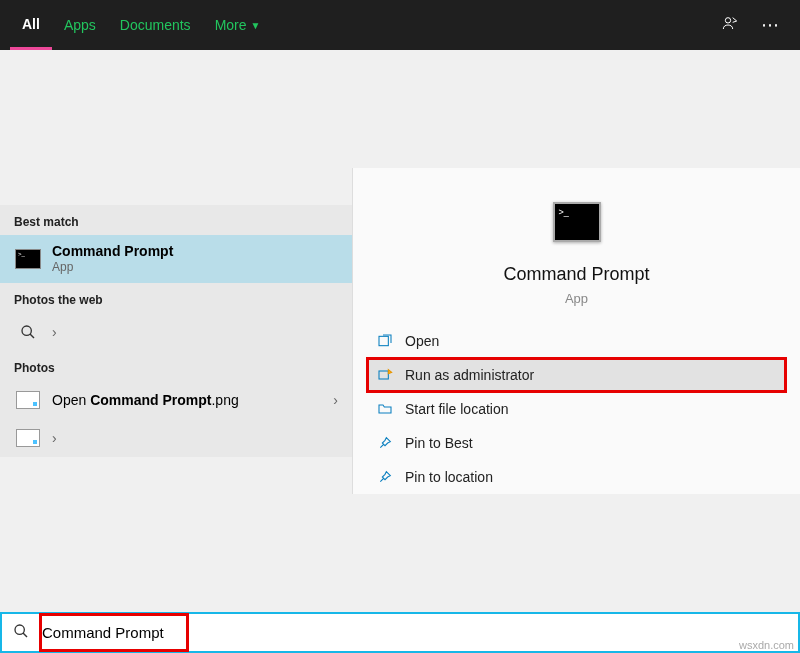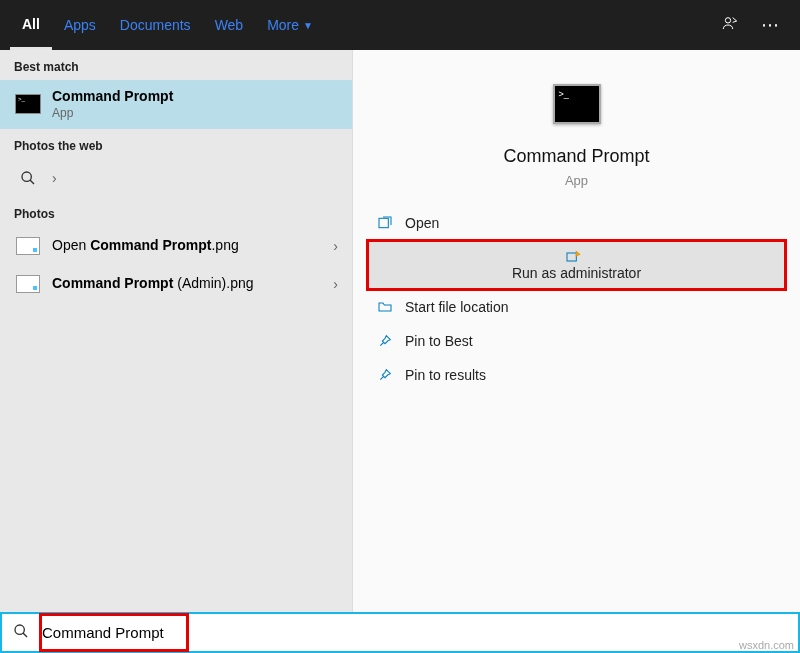--- a/index.html
+++ b/index.html
@@ -1,25 +1,25 @@
 <!DOCTYPE html>
 <html><head>
 <meta charset="utf-8">
 <style>
 * { box-sizing: border-box; margin: 0; padding: 0; font-family: "Segoe UI", sans-serif; }
 body { width: 800px; height: 653px; background: #f0f0f0; position: relative; }
 
 .tabbar { height: 50px; background: #1f1f1f; display: flex; align-items: center; padding: 0 10px; }
-.tab { color: #3b82f6; font-size: 14px; padding: 0 12px; height: 100%; display: flex; align-items: center; cursor: pointer; }
-.tab.active { color: #fff; border-bottom: 3px solid #e5e5e5; font-weight: 600; }
+.tab { color: #22c55e; font-size: 14px; padding: 0 12px; height: 100%; display: flex; align-items: center; cursor: pointer; }
+.tab.active { color: #fff; border-bottom: 3px solid #ec4899; font-weight: 600; }
 .tab .chev { margin-left: 4px; font-size: 10px; }
 .tabbar-spacer { flex: 1; }
 .topicon { color: #fff; width: 40px; text-align: center; font-size: 18px; cursor: pointer; }
 
-.content { display: flex; height: 562px; }
+.content { display: flex; height: 562px; align-items: center; }
 .left { width: 352px; background: #e8e8e8; overflow: hidden; }
 .right { flex: 1; background: #fafafa; border-left: 1px solid #ddd; }
 
 .section-hdr { font-size: 12px; font-weight: 600; color: #222; padding: 10px 14px 6px; }
 
 .result { display: flex; align-items: center; padding: 8px 14px; cursor: pointer; }
 .result.selected { background: #b9dde9; }
 .result .ricon { width: 28px; height: 22px; margin-right: 10px; display: flex; align-items: center; justify-content: center; flex-shrink: 0; }
 .result .rbody { flex: 1; line-height: 1.25; }
 .result .rtitle { font-size: 14px; color: #000; }
@@ -36,21 +36,21 @@
 .img-thumb::after { content: ""; position: absolute; right: 2px; bottom: 2px; width: 4px; height: 4px; background: #4cc2ff; }
 
 .right-header { text-align: center; padding: 34px 10px 18px; }
 .right-header .cmd-thumb-lg { margin: 0 auto 22px; }
 .right-title { font-size: 18px; color: #111; }
 .right-sub { font-size: 13px; color: #888; margin-top: 6px; }
 
 .actions { padding: 0 14px; }
 .action { display: flex; align-items: center; padding: 9px 6px; font-size: 14px; color: #222; cursor: pointer; }
 .action .aicon { width: 24px; color: #0a7fbf; font-size: 15px; display: flex; justify-content: center; margin-right: 8px; }
-.action.hl { background: #e2e2e2; outline: 3px solid #e60000; outline-offset: -2px; flex-direction: column; }
+.action.hl { background: #e2e2e2; outline: 3px solid #e60000; outline-offset: -2px; }
 
 .searchbar { position: absolute; left: 0; right: 0; bottom: 0; height: 41px; background: #fff; border: 2px solid #17b7e8; display: flex; align-items: center; }
 .searchbar .sicon { width: 38px; text-align: center; color: #333; font-size: 16px; }
 .searchbar .sinput-wrap { outline: 3px solid #e60000; outline-offset: -2px; display: flex; align-items: center; height: 100%; padding: 0 6px 0 2px; }
 .searchbar input { border: none; outline: none; font-size: 15px; width: 140px; background: transparent; }
 
 .watermark { position: absolute; right: 6px; bottom: 2px; font-size: 11px; color: #aaa; }
 
 svg { width: 16px; height: 16px; }
 </style>
@@ -59,23 +59,20 @@
 
 <div class="tabbar">
   <div class="tab active">
       <span>All</span>
     </div>
   <div class="tab">
       <span>Apps</span>
     </div>
   <div class="tab">
       <span>Documents</span>
-    </div>
-  <div class="tab">
-      <span>Web</span>
     </div>
   <div class="tab">
       <span>More</span>
       <span class="chev">▼</span>
     </div>
   <div class="tabbar-spacer"></div>
   <div class="topicon">
     <svg viewBox="0 0 24 24" fill="none" stroke="#fff" stroke-width="1.5">
         <circle cx="9" cy="8" r="4"></circle>
         <path d="M2 21c0-4 3-6 7-6s7 2 7 6"></path>
@@ -114,21 +111,20 @@
       <div class="ricon">
           <div class="img-thumb"></div>
         </div>
       <div class="rbody rtitle"><span>Open </span><b>Command Prompt</b><span>.png</span></div>
       <div class="chev">›</div>
     </div>
     <div class="result">
       <div class="ricon">
           <div class="img-thumb"></div>
         </div>
-      <div class="rbody rtitle"><b>Command Prompt</b><span> (Admin).png</span></div>
       <div class="chev">›</div>
     </div>
 
   </div>
 
   <div class="right">
     <div class="right-header">
       <div class="cmd-thumb-lg"></div>
       <div class="right-title">Command Prompt</div>
       <div class="right-sub">App</div>
@@ -167,21 +163,21 @@
             </svg>
           </span>
         <span>Pin to Best</span>
       </div>
       <div class="action">
         <span class="aicon">
             <svg viewBox="0 0 24 24" fill="none" stroke="#0a7fbf" stroke-width="1.6">
               <path d="M14 4l6 6-4 2-4 4-2-2-5 5 5-5-2-2 4-4z"></path>
             </svg>
           </span>
-        <span>Pin to results</span>
+        <span>Pin to location</span>
       </div>
     </div>
   </div>
 </div>
 
 <div class="searchbar">
   <div class="sicon">
     <svg viewBox="0 0 24 24" fill="none" stroke="#333" stroke-width="2">
         <circle cx="10" cy="10" r="7"></circle>
         <path d="M21 21l-6-6"></path>

